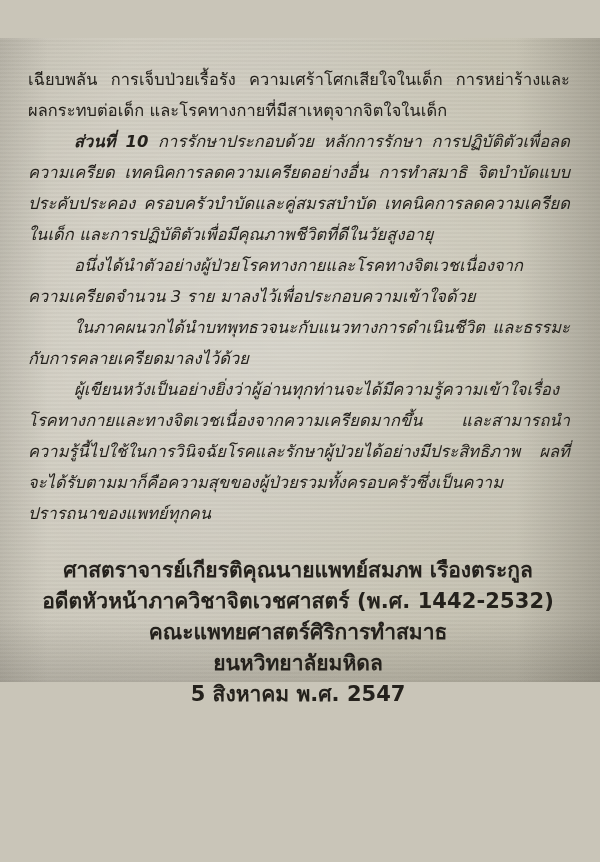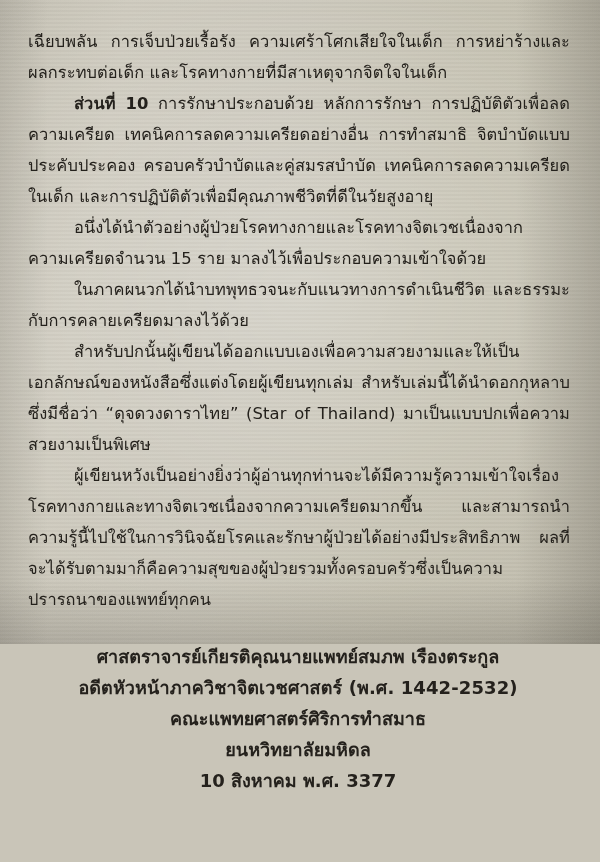--- a/index.html
+++ b/index.html
@@ -15,20 +15,21 @@
   }
   #page {
     position: relative;
     width: 600px;
     height: 644px;
     
     background:
       radial-gradient(ellipse 120% 95% at 50% 45%, rgba(255,255,255,0.30) 0%, rgba(255,255,255,0.06) 55%, rgba(90,86,76,0.20) 100%),
       linear-gradient(100deg, #c4c0b3 0%, #cbc7ba 18%, #c7c3b6 42%, #c2bead 70%, #bdb9a9 100%);
     box-sizing: border-box;
+    margin-top: 38px;
   }
   
   #page::before {
     content: "";
     position: absolute;
     inset: 0;
     background: repeating-linear-gradient(
       180deg,
       rgba(255,255,255,0.035) 0px,
       rgba(255,255,255,0.035) 2px,
@@ -59,31 +60,32 @@
     letter-spacing: 0.1px;
   }
   p {
     margin: 0 0 0 0;
   }
   p + p {
     margin-top: 0;
   }
   .indent {
     text-indent: 46px;
+    font-style: italic;
   }
   .sect-num {
     font-weight: bold;
   }
   .closing {
     position: relative;
     z-index: 2;
     margin-top: 26px;
     padding: 0 32px 0 28px;
     color: #24211c;
-    font-size: 18px;
+    font-size: 21px;
     line-height: 31px;
     text-align: center;
     font-weight: bold;
   }
   .closing div {
     white-space: nowrap;
   }
   .sig-line-2 { letter-spacing: 0.1px; }
 </style>
 </head>
@@ -95,39 +97,36 @@
 
     <p>
       <span>เฉียบพลัน การเจ็บป่วยเรื้อรัง ความเศร้าโศกเสียใจในเด็ก การหย่าร้างและผลกระทบต่อเด็ก และโรคทางกายที่มีสาเหตุจากจิตใจในเด็ก</span>
     </p>
 
     <p class="indent">
       <span class="sect-num">ส่วนที่ 10</span><span> การรักษาประกอบด้วย หลักการรักษา การปฏิบัติตัวเพื่อลดความเครียด เทคนิคการลดความเครียดอย่างอื่น การทำสมาธิ จิตบำบัดแบบประคับประคอง ครอบครัวบำบัดและคู่สมรสบำบัด เทคนิคการลดความเครียดในเด็ก และการปฏิบัติตัวเพื่อมีคุณภาพชีวิตที่ดีในวัยสูงอายุ</span>
     </p>
 
     <p class="indent">
-      <span>อนึ่งได้นำตัวอย่างผู้ป่วยโรคทางกายและโรคทางจิตเวชเนื่องจากความเครียดจำนวน 15 ราย มาลงไว้เพื่อประกอบความเข้าใจด้วย</span>
+      <span>อนึ่งได้นำตัวอย่างผู้ป่วยโรคทางกายและโรคทางจิตเวชเนื่องจากความเครียดจำนวน 3 ราย มาลงไว้เพื่อประกอบความเข้าใจด้วย</span>
     </p>
 
     <p class="indent">
       <span>ในภาคผนวกได้นำบทพุทธวจนะกับแนวทางการดำเนินชีวิต และธรรมะกับการคลายเครียดมาลงไว้ด้วย</span>
     </p>
 
-    <p class="indent">
-      <span>สำหรับปกนั้นผู้เขียนได้ออกแบบเองเพื่อความสวยงามและให้เป็นเอกลักษณ์ของหนังสือซึ่งแต่งโดยผู้เขียนทุกเล่ม สำหรับเล่มนี้ได้นำดอกกุหลาบซึ่งมีชื่อว่า “ดุจดวงดาราไทย” (Star of Thailand) มาเป็นแบบปกเพื่อความสวยงามเป็นพิเศษ</span>
-    </p>
 
     <p class="indent">
       <span>ผู้เขียนหวังเป็นอย่างยิ่งว่าผู้อ่านทุกท่านจะได้มีความรู้ความเข้าใจเรื่องโรคทางกายและทางจิตเวชเนื่องจากความเครียดมากขึ้น และสามารถนำความรู้นี้ไปใช้ในการวินิจฉัยโรคและรักษาผู้ป่วยได้อย่างมีประสิทธิภาพ ผลที่จะได้รับตามมาก็คือความสุขของผู้ป่วยรวมทั้งครอบครัวซึ่งเป็นความปรารถนาของแพทย์ทุกคน</span>
     </p>
 
 
   </div>
 
   <div class="closing">
     <div>ศาสตราจารย์เกียรติคุณนายแพทย์สมภพ เรืองตระกูล</div>
     <div class="sig-line-2">อดีตหัวหน้าภาควิชาจิตเวชศาสตร์ (พ.ศ. 1442-2532)</div>
     <div>คณะแพทยศาสตร์ศิริการทำสมาธ</div>
     <div>ยนหวิทยาลัยมหิดล</div>
-    <div>10 สิงหาคม พ.ศ. 3377</div>
+    <div>5 สิงหาคม พ.ศ. 2547</div>
   </div>
 
 </div>
 
 </body></html>

